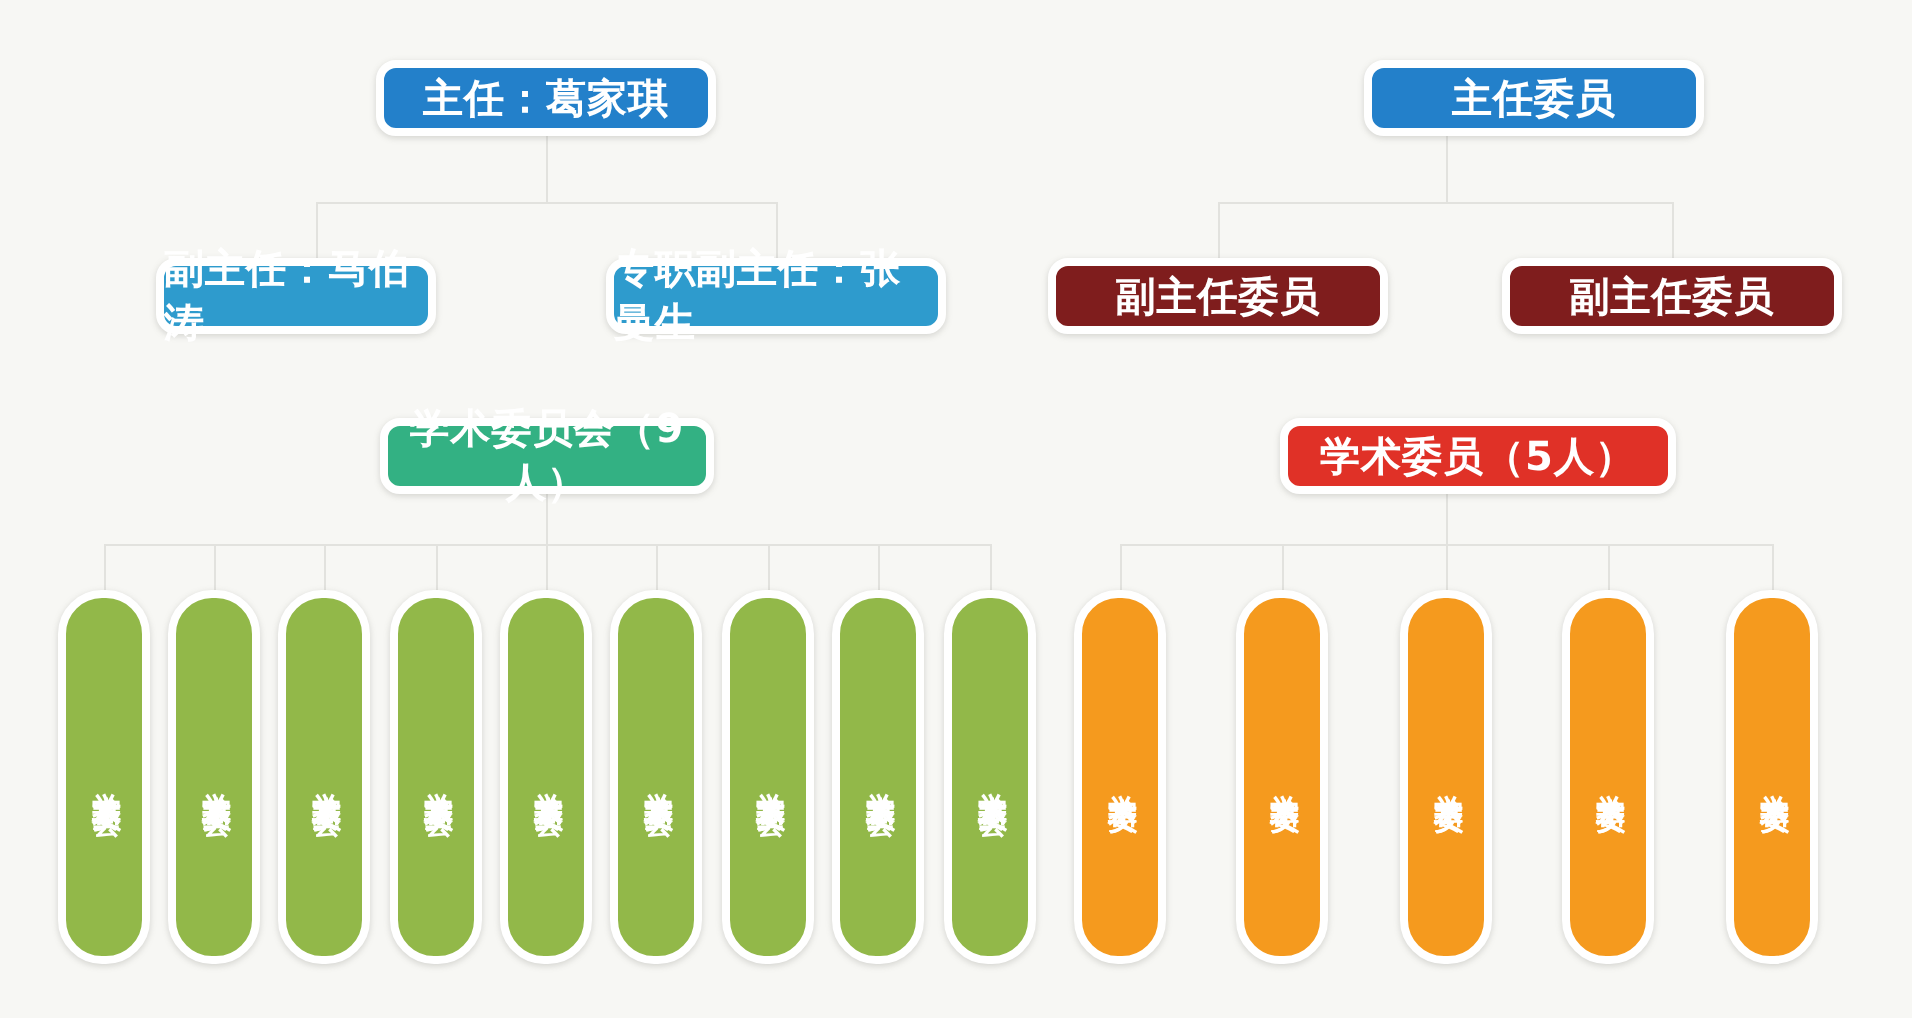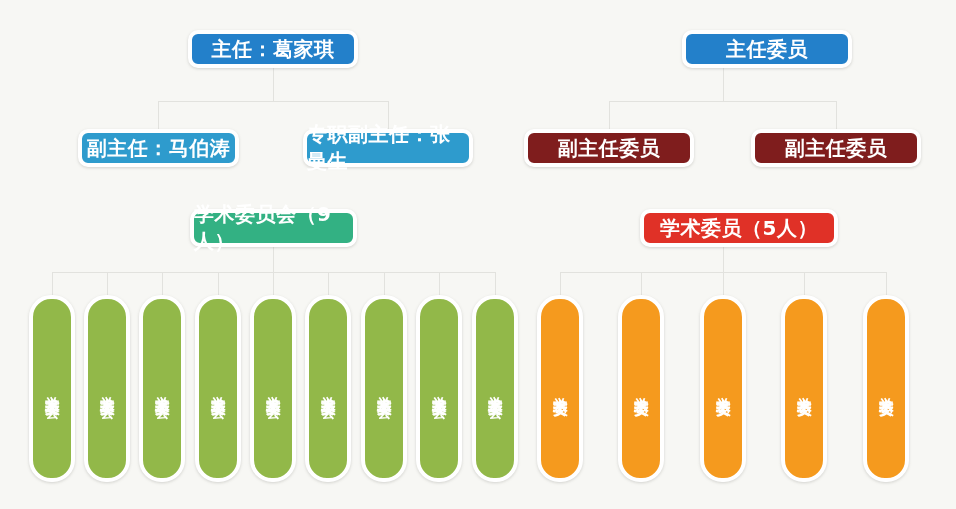--- a/index.html
+++ b/index.html
@@ -58,38 +58,38 @@
     writing-mode: vertical-rl;
     text-orientation: upright;
     letter-spacing: 2px;
     line-height: 1;
   }
 
   
   .c-blue-dark   { background: #2380ca; }
   .c-blue-mid    { background: #2e9bcd; }
   .c-blue-light  { background: #7f1d1d; }
-  .c-green-teal  { background: #33b183; }
+  .c-green-teal  { background: #33b183; text-align: center; }
   .c-red         { background: #e03127; }
   .c-green-olive { background: #92b849; }
   .c-orange      { background: #f59a1e; }
 </style>
 </head>
 <body>
 
 <div id="org-chart">
 
   <div class="node node-h c-blue-dark" style="left:188px; top:30px; width:170px;">主任：葛家琪</div>
 
   <div class="conn conv conn-v" style="left:273px; top:68px; height:33px;"></div>
   <div class="conn conn-h" style="left:158px; top:101px; width:231px;"></div>
   <div class="conn conn-v" style="left:158px; top:101px; height:28px;"></div>
   <div class="conn conn-v" style="left:388px; top:101px; height:28px;"></div>
 
-  <div class="node node-h c-blue-mid" style="left:78px; top:129px; width:161px;">副主任：马伯涛</div>
+  <div class="node node-h c-blue-mid" style="left:78px; top:129px; width:140px;">副主任：马伯涛</div>
   <div class="node node-h c-blue-mid" style="left:303px; top:129px; width:170px;">专职副主任：张曼生</div>
 
   <div class="node node-h c-green-teal" style="left:190px; top:209px; width:167px;">学术委员会（9人）</div>
 
   <div class="conn conn-v" style="left:273px; top:247px; height:25px;"></div>
   <div class="conn conn-h" style="left:52px; top:272px; width:443px;"></div>
 
   <div class="conn conn-v" style="left:52px;  top:272px; height:23px;"></div>
   <div class="conn conn-v" style="left:107px; top:272px; height:23px;"></div>
   <div class="conn conn-v" style="left:162px; top:272px; height:23px;"></div>

